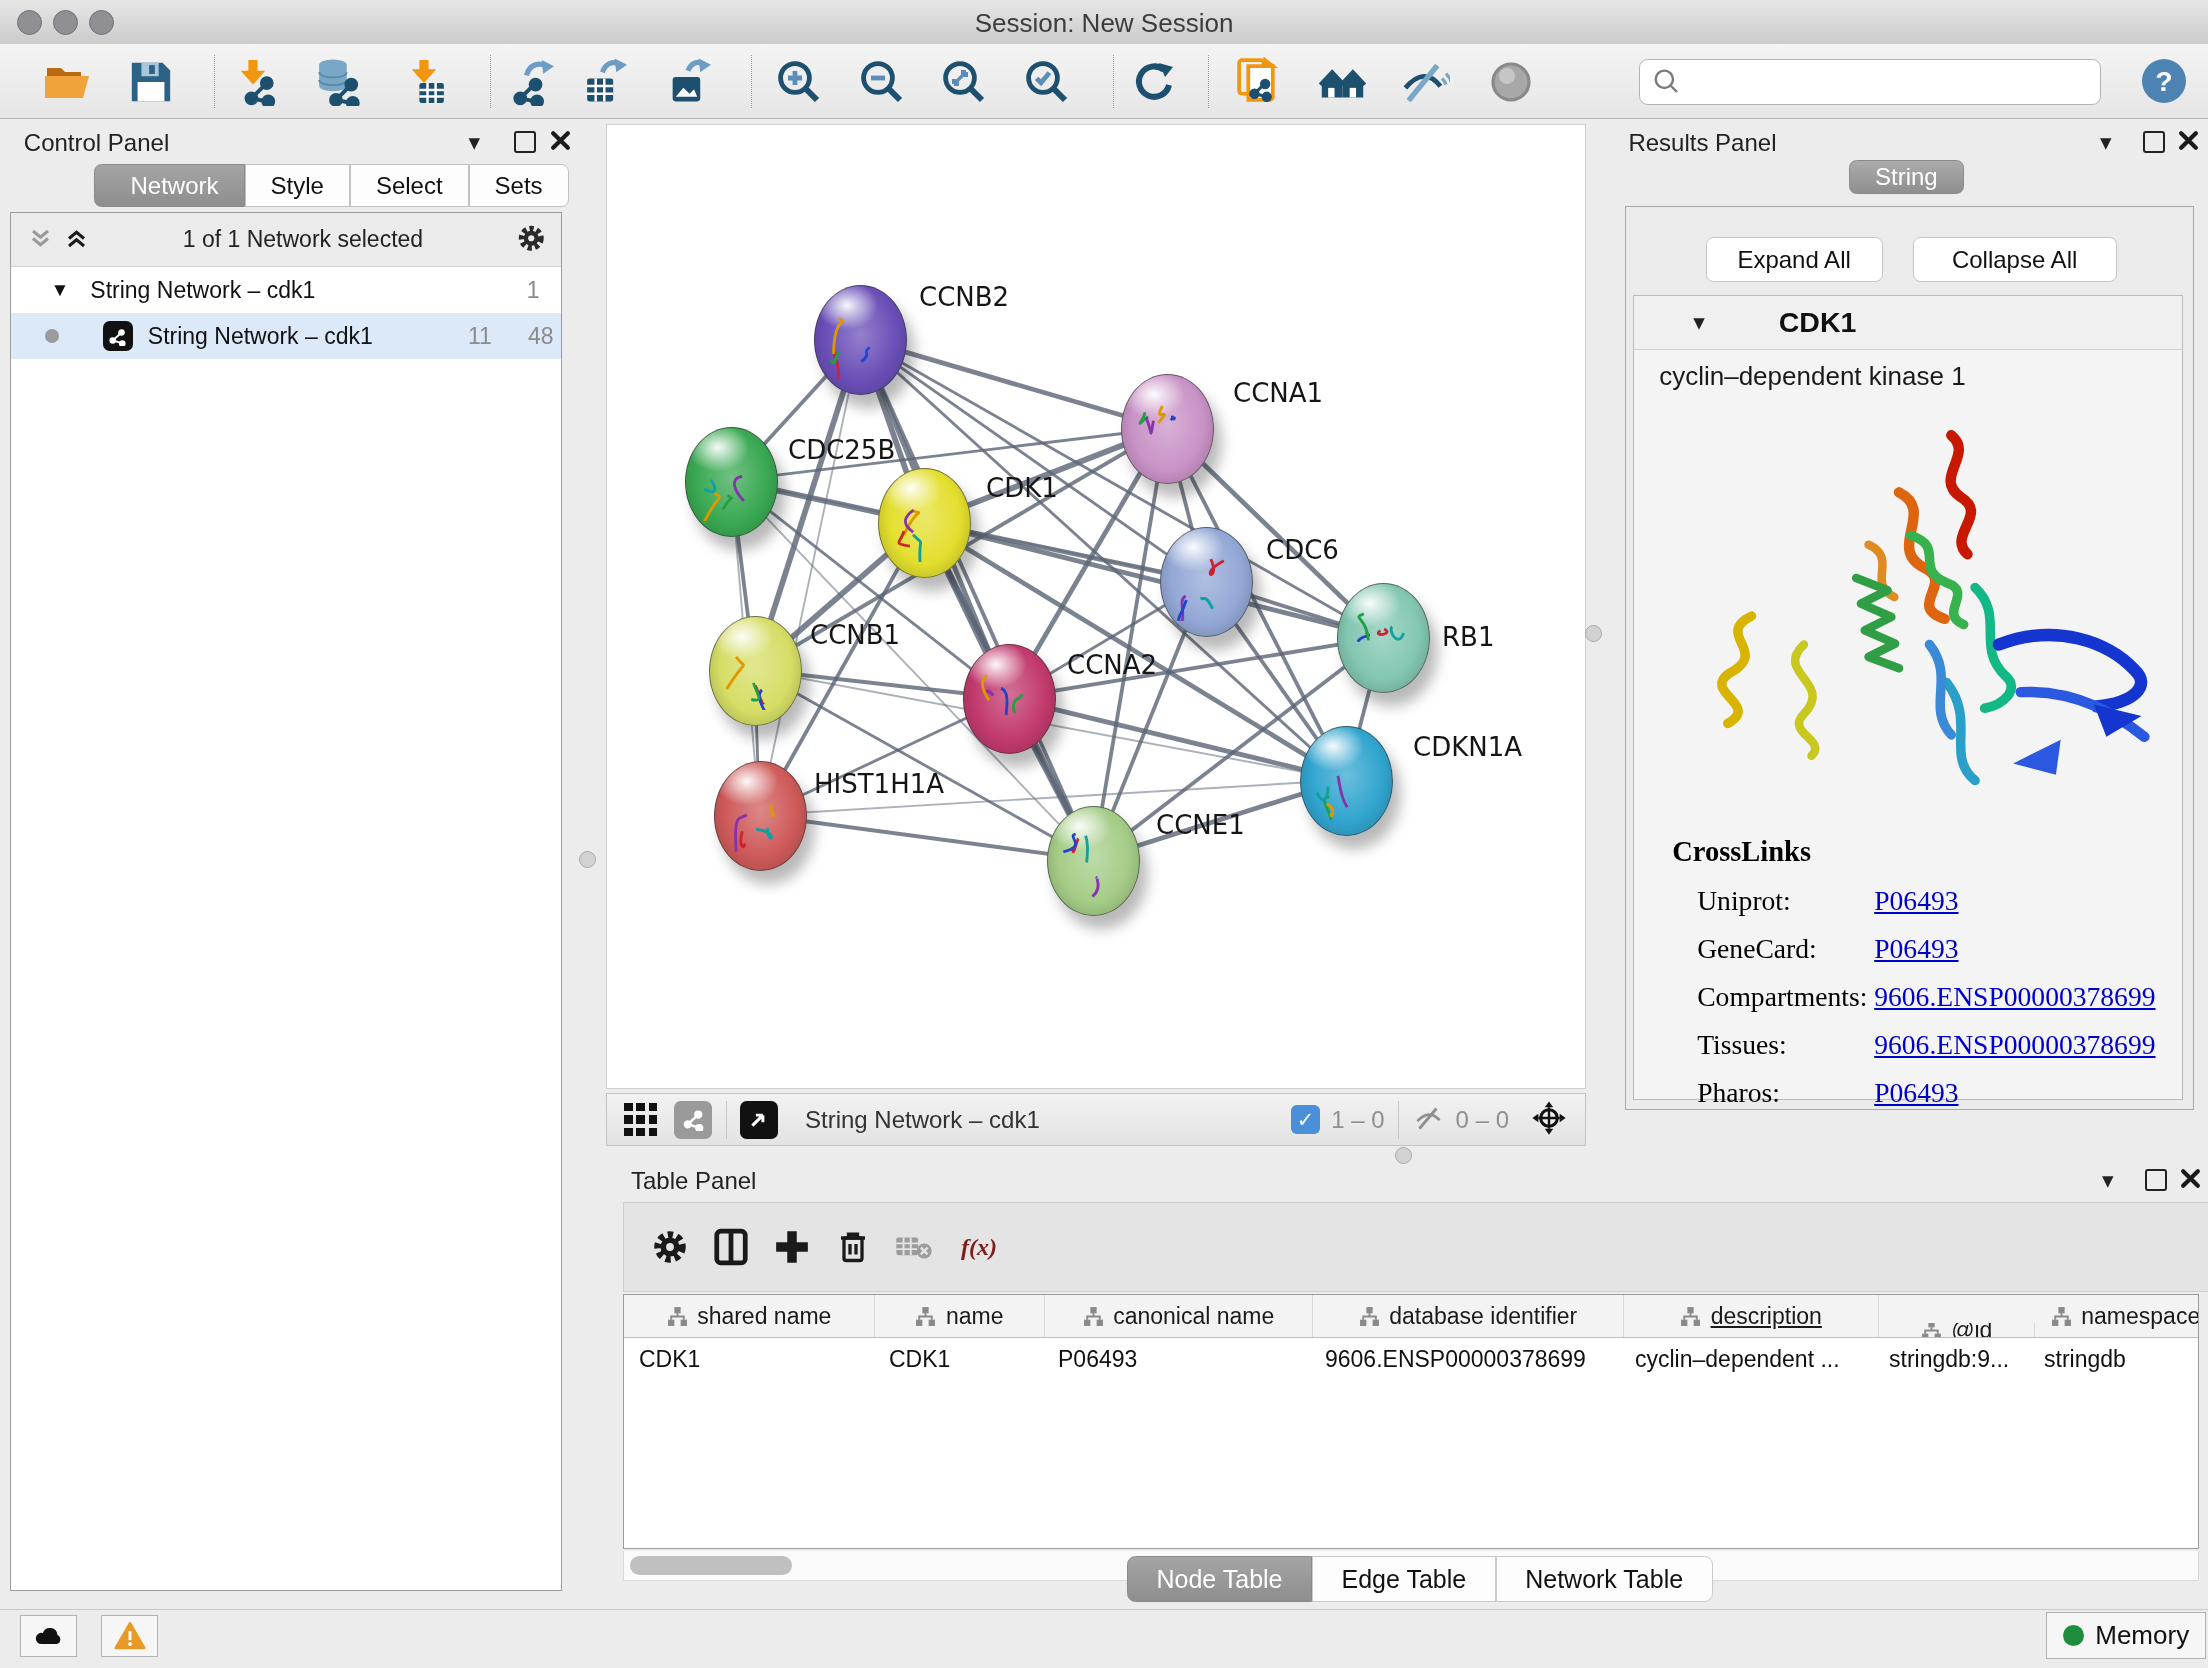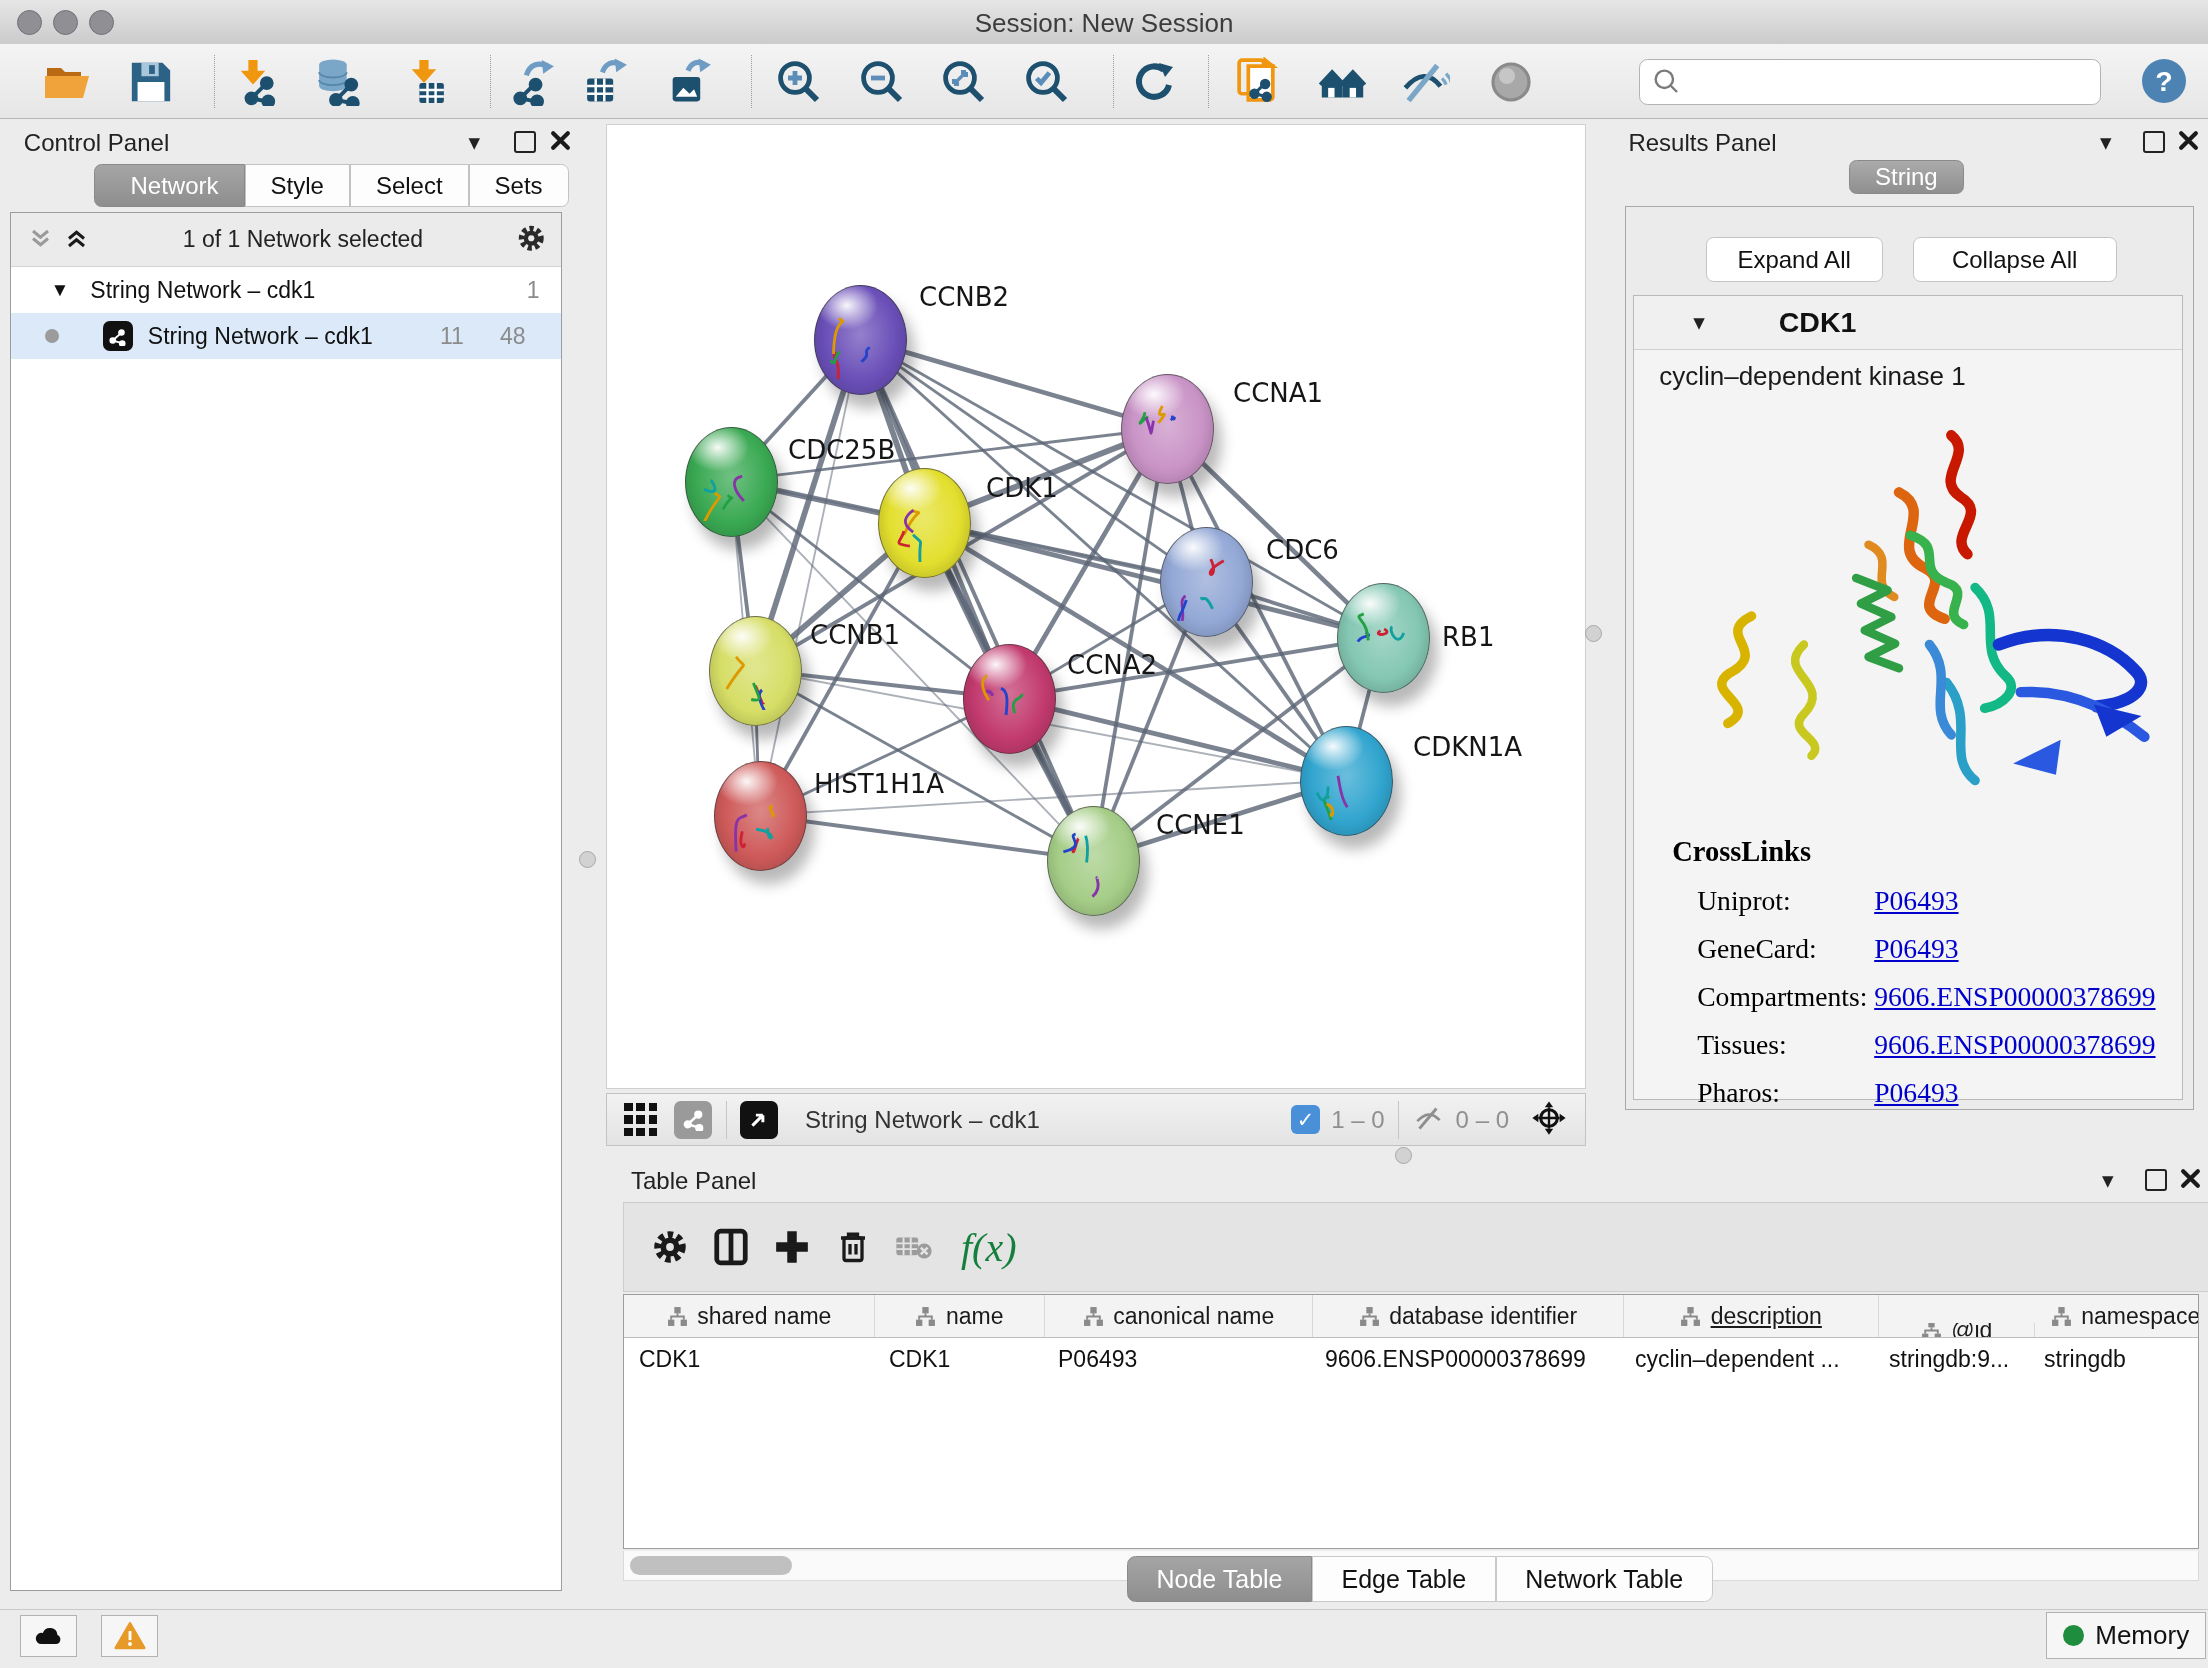--- a/index.html
+++ b/index.html
@@ -57,21 +57,21 @@
   .rdesc{font-size:26px;color:#1a1a1a;}
   .serif{font-family:"Liberation Serif",serif;}
   .xl-title{font-size:28.5px;font-weight:bold;color:#000;}
   .xl-row{display:flex;font-size:27.6px;color:#000;margin-bottom:16px;}
   .xl-label{width:177px;}
   .xl-row a{color:#0000cc;text-decoration:underline;}
   
   .tpanel{left:606px;top:1156px;width:1603px;height:461px;}
   .ttool{left:17px;top:46px;width:1586px;height:88px;background:#e4e4e4;border:1px solid #cdcdcd;display:flex;align-items:center;}
   .ttbtn{width:61px;height:61px;display:flex;align-items:center;justify-content:center;}
-  .fx{font-family:"Liberation Serif",serif;font-style:italic;font-size:40px;color:#15803d;}
+  .fx{font-family:"Liberation Serif",serif;font-style:italic;font-size:24px;color:#7f1d1d;font-weight:bold;}
   .tablebox{left:17px;top:138px;width:1574px;height:253px;background:#fff;border:1.9px solid #9c9c9c;overflow:hidden;}
   .thead{display:flex;background:#f3f3f3;border-bottom:1.9px solid #bdbdbd;height:42px;}
   .th{display:flex;align-items:center;justify-content:center;gap:9.5px;font-size:23px;color:#1a1a1a;border-right:1px solid #d8d8d8;overflow:hidden;flex:none;}
   .trow{display:flex;height:42px;align-items:center;font-size:23px;color:#111;}
   .td{padding-left:15px;flex:none;overflow:hidden;white-space:nowrap;}
   .hscroll{left:17px;top:395px;width:1574px;height:28.5px;background:#fafafa;border:1px solid #d9d9d9;border-top:none;}
   .hthumb{left:5.7px;top:4.8px;width:162px;height:19px;background:#c0c0c0;border-radius:9.5px;}
   .seg{display:flex;}
   .segtab{background:#fdfdfd;border:1px solid #c9c9c9;color:#111;font-size:25px;padding:7.6px 28.5px;}
   .segtab:first-child{border-radius:8.6px 0 0 8.6px;}
@@ -308,21 +308,21 @@
               <g stroke="#fff" stroke-width="2.4" fill="#fff">
                 <path d="M6 17l10-9M6 17l10 3" fill="none"></path>
                 <circle cx="6" cy="17" r="3"></circle>
                 <circle cx="17" cy="7" r="3"></circle>
                 <circle cx="18" cy="21" r="3"></circle>
               </g>
             </svg>
           </span>
         <span style="margin-left:15px;flex:1">String Network – cdk1</span>
         <span class="cnt" style="margin-right:36px">11</span>
-        <span class="cnt" style="margin-right:35px">48</span>
+        <span class="cnt" style="margin-right:7px">48</span>
       </div>
     </div>
   </div>
 
   <div class="abs canvas" id="net-canvas"><svg width="978" height="963" viewBox="0 0 1028 1013">
         <line x1="266" y1="225" x2="588" y2="319" stroke="#5a6474" stroke-width="5" stroke-opacity="0.8"></line>
         <line x1="266" y1="225" x2="130" y2="374" stroke="#5a6474" stroke-width="4" stroke-opacity="0.8"></line>
         <line x1="266" y1="225" x2="333" y2="418" stroke="#5a6474" stroke-width="6" stroke-opacity="0.8"></line>
         <line x1="266" y1="225" x2="629" y2="480" stroke="#5a6474" stroke-width="3" stroke-opacity="0.8"></line>
         <line x1="266" y1="225" x2="816" y2="539" stroke="#5a6474" stroke-width="3" stroke-opacity="0.8"></line>

